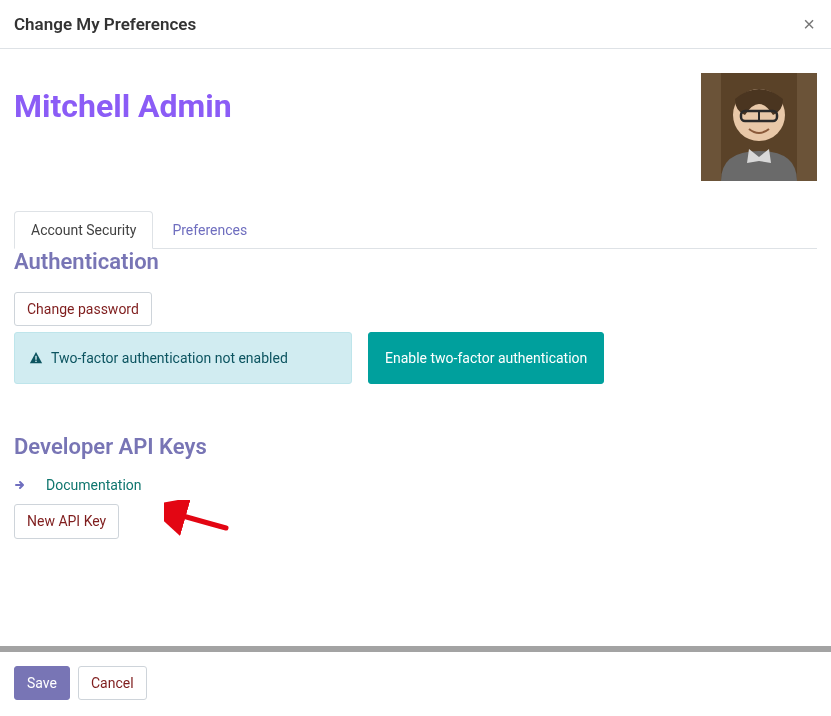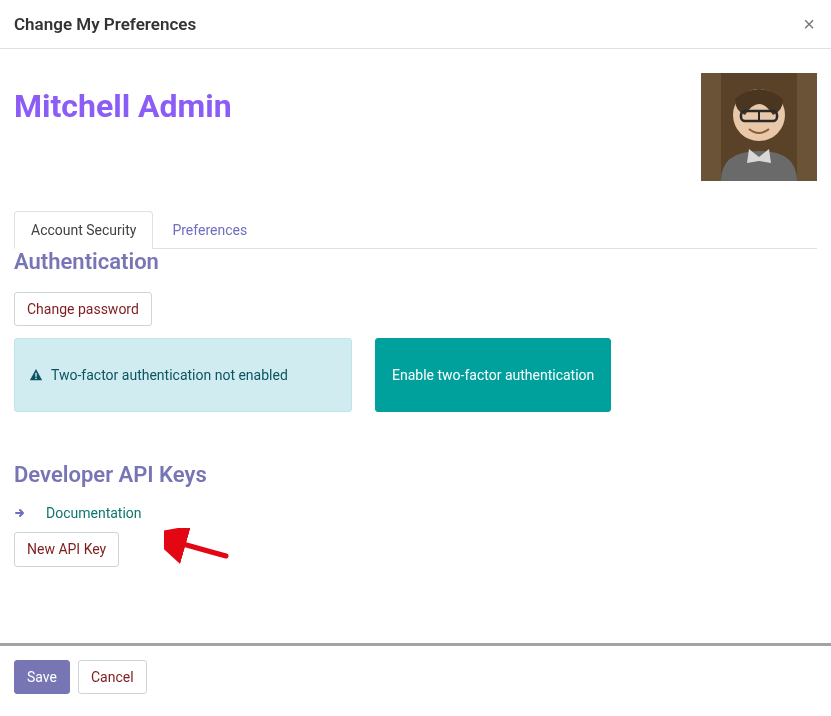--- a/index.html
+++ b/index.html
@@ -94,31 +94,31 @@
     color: #7f1d1d;
     border-radius: 3px;
     cursor: pointer;
     font-family: inherit;
     line-height: 1.3;
   }
   .btn-teal {
     background: #00a09d;
     border-color: #00a09d;
     color: #fff;
-    padding: 27px 16px;
+    padding: 16px 16px;
   }
   .btn-primary {
     background: #7875b5;
     border-color: #7875b5;
     color: #fff;
   }
   .two-fa-row {
     display: flex;
-    gap: 23px;
-    margin-top: 12px;
+    gap: 16px;
+    margin-top: 6px;
     align-items: stretch;
   }
   .two-fa-note {
     flex: 0 0 auto;
     width: 338px;
     background: #d1ecf1;
     border: 1px solid #bee5eb;
     color: #0c5460;
     padding: 12px 14px;
     border-radius: 3px;
@@ -145,22 +145,22 @@
     left: 150px;
     top: -4px;
     width: 70px;
     height: 40px;
     pointer-events: none;
   }
   .modal-footer {
     position: absolute;
     left: 0;
     right: 0;
-    bottom: 8px;
-    border-top: 3px solid #a3a3a3;
+    bottom: 2px;
+    border-top: 6px solid #a3a3a3;
     padding: 14px;
     display: flex;
     gap: 8px;
   }
 </style>
 </head>
 <body>
 
 <div class="modal-header">
   <div class="modal-title">Change My Preferences</div>

